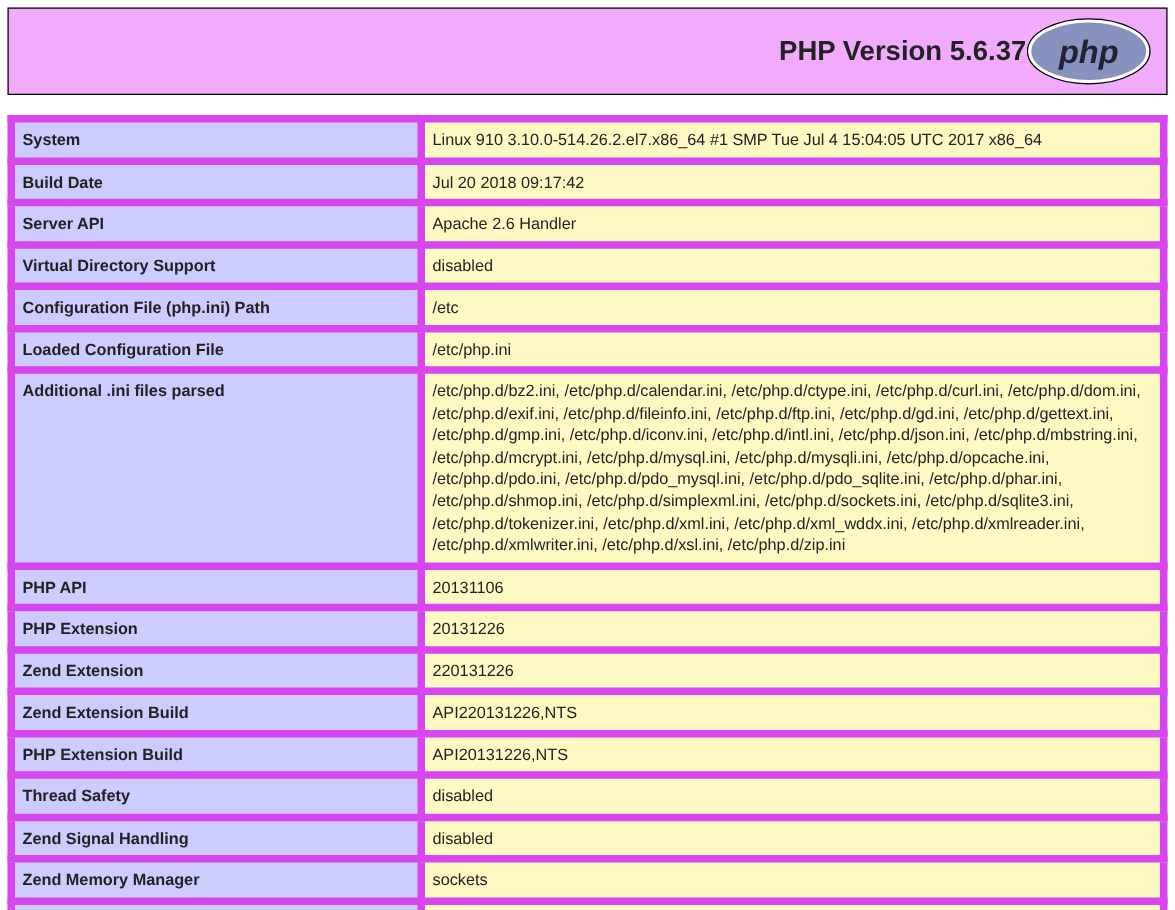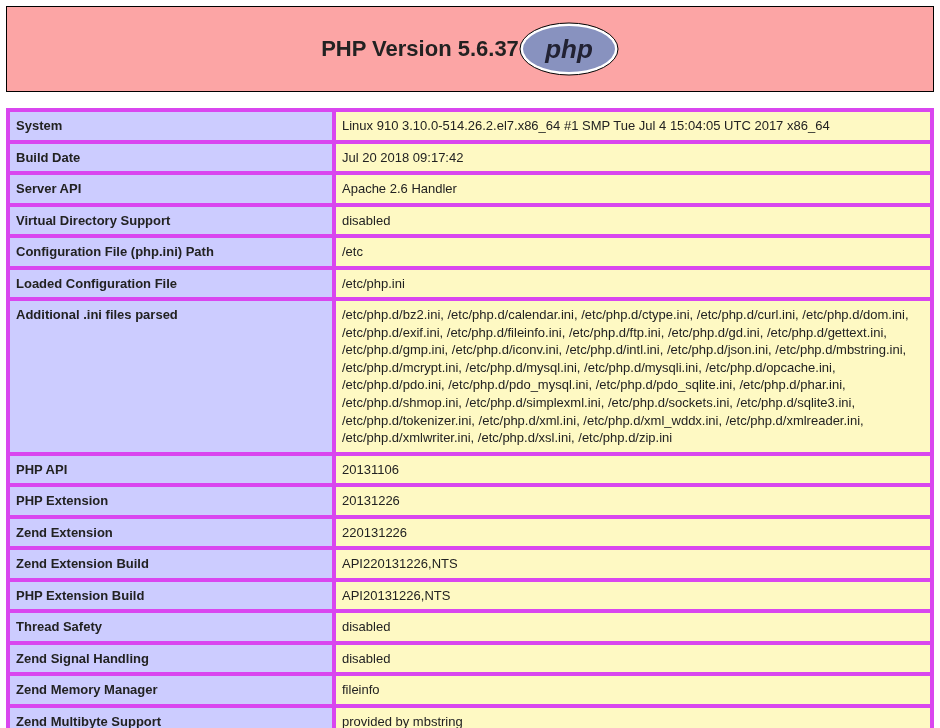--- a/index.html
+++ b/index.html
@@ -9,47 +9,47 @@
     font-family: "Segoe UI", Arial, Helvetica, sans-serif;
     font-size: 13px;
     color: #222;
     width: 940px;
   }
   .page {
     padding: 6px;
     box-sizing: border-box;
   }
   .header {
-    background: #fca5a5;
+    background: #f0abfc;
     border: 1px solid #000;
     box-sizing: border-box;
     display: flex;
     align-items: center;
-    justify-content: center;
+    justify-content: flex-end;
     padding: 6px 12px;
-    height: 86px;
+    height: 70px;
   }
   .header h1 {
     font-size: 22px;
     font-weight: 700;
     margin: 0;
     color: #222;
   }
   .logo-wrap {
     display: flex;
     align-items: center;
   }
   table.info {
     width: 100%;
     border-collapse: collapse;
     margin-top: 16px;
     table-layout: fixed;
   }
   table.info td {
-    border: 4px solid #d946ef;
+    border: 6px solid #d946ef;
     padding: 5px 6px;
     vertical-align: top;
     font-size: 13px;
     line-height: 1.35;
     word-wrap: break-word;
   }
   table.info td.key {
     width: 310px;
     background: #ccccff;
     font-weight: 700;
@@ -127,21 +127,21 @@
         <tr>
           <td class="key">Thread Safety</td>
           <td class="val">disabled</td>
         </tr>
         <tr>
           <td class="key">Zend Signal Handling</td>
           <td class="val">disabled</td>
         </tr>
         <tr>
           <td class="key">Zend Memory Manager</td>
-          <td class="val">fileinfo</td>
+          <td class="val">sockets</td>
         </tr>
         <tr>
           <td class="key">Zend Multibyte Support</td>
           <td class="val">provided by mbstring</td>
         </tr>
       </tbody>
   </table>
 
 </div>
 

